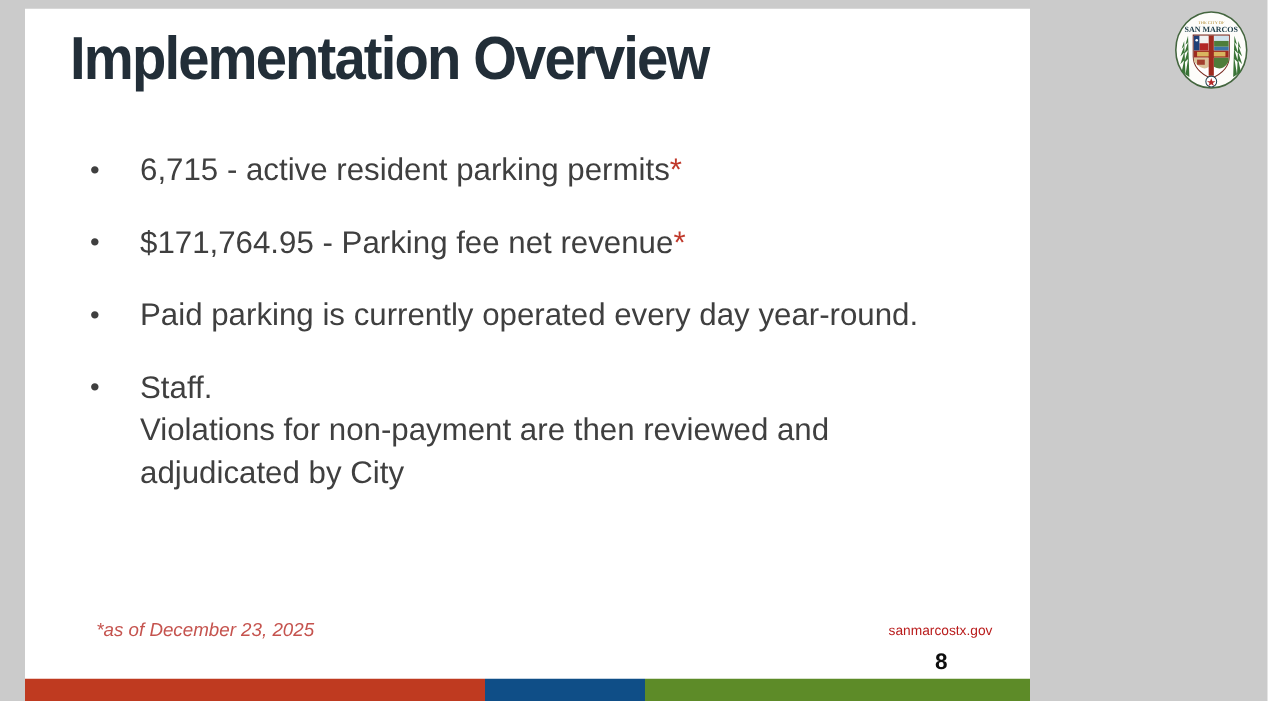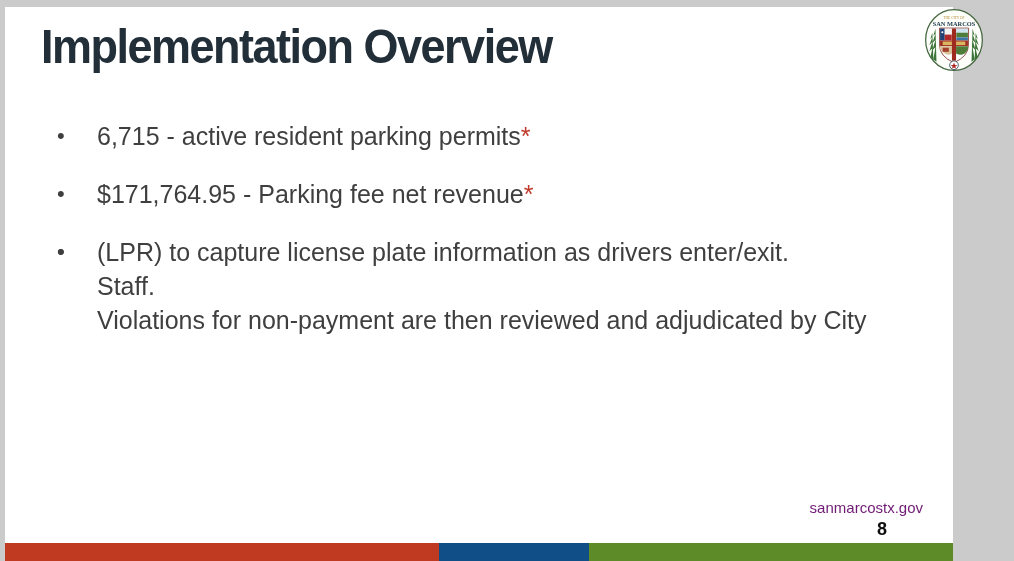--- a/index.html
+++ b/index.html
@@ -3,21 +3,21 @@
 <meta charset="utf-8">
 <style>
   html,body{margin:0;padding:0;}
   body{
     width:1014px;height:561px;
     background:#cbcbcb;
     font-family:"Liberation Sans",sans-serif;
     position:relative;overflow:hidden;
   }
   .slide{
-    position:absolute;left:5px;top:7px;width:948px;height:554px;
+    position:absolute;left:20px;top:7px;width:804px;height:554px;
     background:#ffffff;
   }
   .slide-title{
     position:absolute;left:36px;top:12px;margin:0;
     font-size:45px;font-weight:bold;letter-spacing:-1.5px;
     color:#222e38;
     transform:scale(1,1.08);transform-origin:left top;
     white-space:nowrap;
   }
   .logo{
@@ -37,21 +37,21 @@
     font-size:22px;color:#3f3f3f;
   }
   .ast{color:#c0392b;}
   .line{display:block;}
   .footnote{
     position:absolute;left:57px;top:489px;
     font-size:15px;font-style:italic;color:#c5534e;
   }
   .website{
     position:absolute;right:30px;top:492px;
-    font-size:15px;color:#701a75;
+    font-size:11px;color:#b91c1c;
   }
   .page-number{
     position:absolute;right:66px;top:512px;
     font-size:18px;font-weight:bold;color:#0d0d0d;
   }
   .bottom-bar{
     position:absolute;left:0;bottom:0;width:100%;height:18px;
     display:flex;
   }
   .seg-red{width:45.75%;background:#bf3a20;}
@@ -104,30 +104,30 @@
   </div>
 
   <ul class="bullet-list">
     <li>
       <span class="marker">•</span><span>6,715 - active resident parking permits</span><span class="ast">*</span>
     </li>
     <li>
       <span class="marker">•</span><span>$171,764.95 - Parking fee net revenue</span><span class="ast">*</span>
     </li>
     <li>
-      <span class="marker">•</span>
+      <span class="marker">•</span><span>Paid parking is currently operated every day year-round.</span>
     </li>
     <li>
       <span class="marker">•</span>
-      <span class="line">(LPR) to capture license plate information as drivers enter/exit.</span>
       <span class="line">Staff.</span>
       <span class="line">Violations for non-payment are then reviewed and adjudicated by City</span>
     </li>
   </ul>
 
+  <div class="footnote">*as of December 23, 2025</div>
 
   <div class="website">sanmarcostx.gov</div>
 
   <div class="page-number">8</div>
 
   <div class="bottom-bar">
     <div class="seg-red"></div>
     <div class="seg-blue"></div>
     <div class="seg-green"></div>
   </div>

